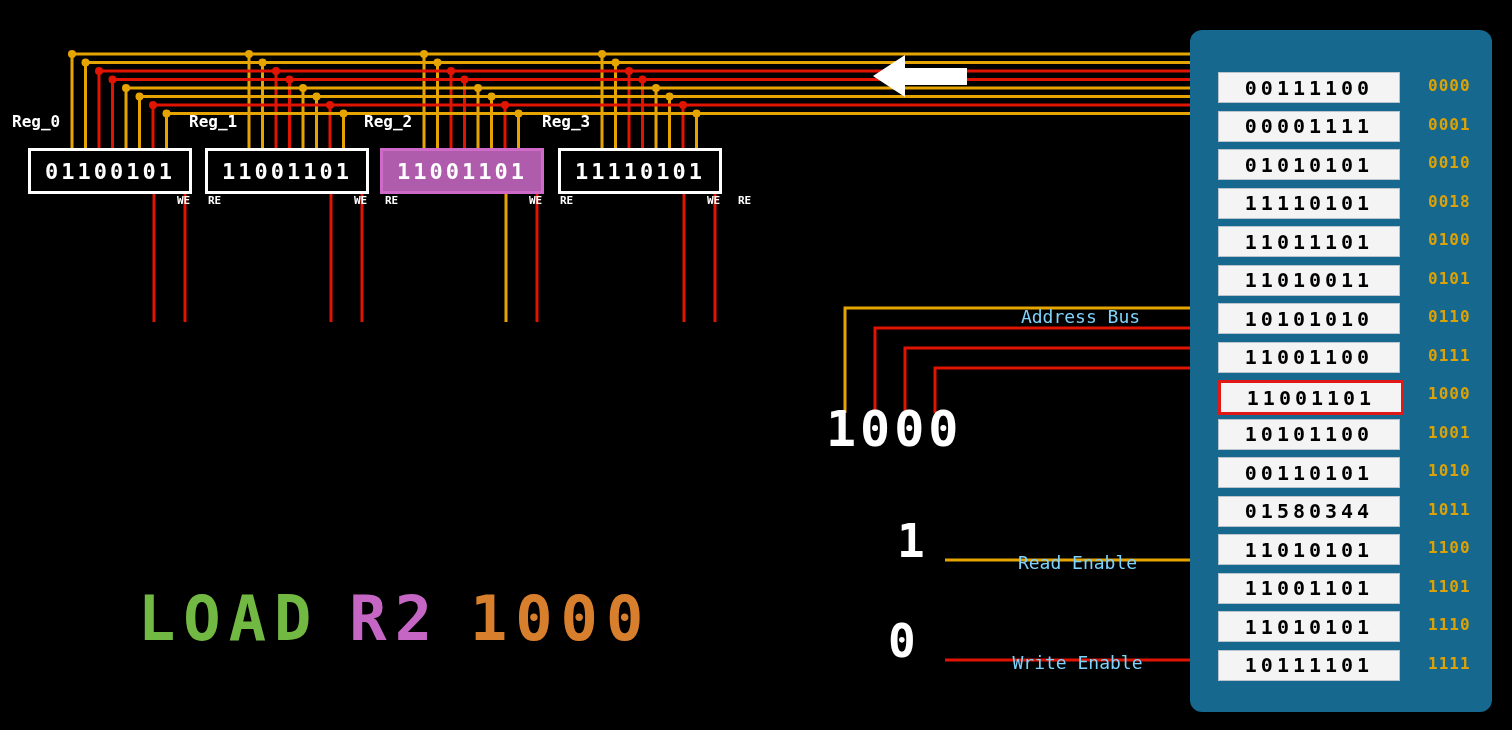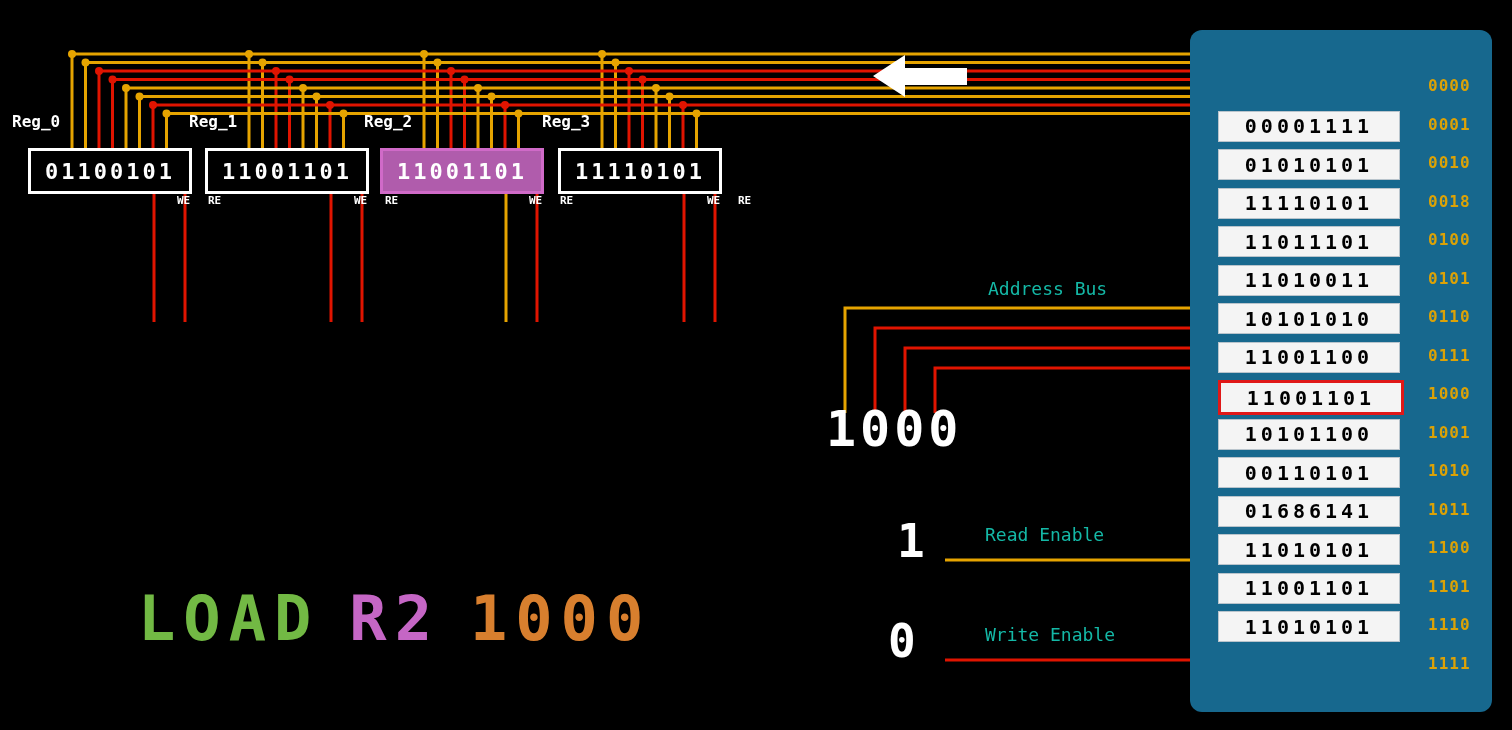--- a/index.html
+++ b/index.html
@@ -13,21 +13,21 @@
            display:flex;align-items:center;justify-content:center;}
   .sig-label{position:absolute;top:194px;color:#fff;font-size:11px;font-weight:bold;margin-left:43px;}
 
   .memory{position:absolute;left:1190px;top:30px;width:302px;height:682px;border-radius:12px;}
   .mem-value{position:absolute;left:28px;width:180px;height:29px;background:#f4f4f4;color:#000;
              border:1px solid #b9c4cc;font-size:20px;font-weight:bold;letter-spacing:4px;
              display:flex;align-items:center;justify-content:center;}
   .mem-value.hl{border:3px solid #e01818;}
   .mem-addr{position:absolute;left:238px;font-size:16px;font-weight:bold;letter-spacing:1px;}
 
-  .bus-label{position:absolute;color:#14b8a6;font-size:18px;white-space:nowrap;}
+  .bus-label{position:absolute;color:#7dd3fc;font-size:18px;white-space:nowrap;text-align:center;margin-top:28px;}
   #addr-bus-label{left:988px;top:278px;width:185px;}
   #re-label{left:985px;top:524px;width:185px;}
   #we-label{left:985px;top:624px;width:185px;}
 
   .big-value{position:absolute;color:#fff;font-weight:bold;white-space:nowrap;}
   #addr-value{left:826px;top:400px;font-size:50px;letter-spacing:4px;}
   #re-value{left:897px;top:514px;font-size:46px;}
   #we-value{left:888px;top:614px;font-size:46px;}
 
   .instruction{position:absolute;left:138px;top:582px;font-size:62px;font-weight:bold;
@@ -136,20 +136,21 @@
       <div class="reg-box" style="left: 380px; background: rgb(176, 92, 172); border-color: rgb(208, 106, 200);">11001101</div>
       <div class="sig-label" style="left: 486px;">WE</div>
       <div class="sig-label" style="left: 517px;">RE</div>
       <div class="reg-label" style="left: 542px;">Reg_3</div>
       <div class="reg-box" style="left: 558px;">11110101</div>
       <div class="sig-label" style="left: 664px;">WE</div>
       <div class="sig-label" style="left: 695px;">RE</div>
     </div>
 
   <div class="memory" id="memory" style="background: rgb(23, 104, 142);">
+      <div class="mem-value" style="top: 42px;">00111100</div>
       <div class="mem-addr" style="top: 46px; color: rgb(220, 162, 6);">0000</div>
       <div class="mem-value" style="top: 80.5px;">00001111</div>
       <div class="mem-addr" style="top: 84.5px; color: rgb(220, 162, 6); text-align: right;">0001</div>
       <div class="mem-value" style="top: 119px;">01010101</div>
       <div class="mem-addr" style="top: 123px; color: rgb(220, 162, 6);">0010</div>
       <div class="mem-value" style="top: 157.5px;">11110101</div>
       <div class="mem-addr" style="top: 161.5px; color: rgb(220, 162, 6);">0018</div>
       <div class="mem-value" style="top: 196px;">11011101</div>
       <div class="mem-addr" style="top: 200px; color: rgb(220, 162, 6);">0100</div>
       <div class="mem-value" style="top: 234.5px;">11010011</div>
@@ -157,28 +158,29 @@
       <div class="mem-value" style="top: 273px;">10101010</div>
       <div class="mem-addr" style="top: 277px; color: rgb(220, 162, 6); text-align: center;">0110</div>
       <div class="mem-value" style="top: 311.5px;">11001100</div>
       <div class="mem-addr" style="top: 315.5px; color: rgb(220, 162, 6);">0111</div>
       <div class="mem-value hl" style="top: 350px;">11001101</div>
       <div class="mem-addr" style="top: 354px; color: rgb(220, 162, 6);">1000</div>
       <div class="mem-value" style="top: 388.5px;">10101100</div>
       <div class="mem-addr" style="top: 392.5px; color: rgb(220, 162, 6);">1001</div>
       <div class="mem-value" style="top: 427px;">00110101</div>
       <div class="mem-addr" style="top: 431px; color: rgb(220, 162, 6);">1010</div>
-      <div class="mem-value" style="top: 465.5px;">01686141</div>
+      <div class="mem-value" style="top: 465.5px;">01580344</div>
       <div class="mem-addr" style="top: 469.5px; color: rgb(220, 162, 6);">1011</div>
       <div class="mem-value" style="top: 504px;">11010101</div>
       <div class="mem-addr" style="top: 508px; color: rgb(220, 162, 6);">1100</div>
       <div class="mem-value" style="top: 542.5px;">11001101</div>
       <div class="mem-addr" style="top: 546.5px; color: rgb(220, 162, 6);">1101</div>
       <div class="mem-value" style="top: 581px;">11010101</div>
       <div class="mem-addr" style="top: 585px; color: rgb(220, 162, 6);">1110</div>
+      <div class="mem-value" style="top: 619.5px;">10111101</div>
       <div class="mem-addr" style="top: 623.5px; color: rgb(220, 162, 6);">1111</div>
     </div>
 
   <div class="bus-label" id="addr-bus-label">Address Bus</div>
   <div class="big-value" id="addr-value">1000</div>
 
   <div class="big-value" id="re-value">1</div>
   <div class="bus-label" id="re-label">Read Enable</div>
 
   <div class="big-value" id="we-value">0</div>

